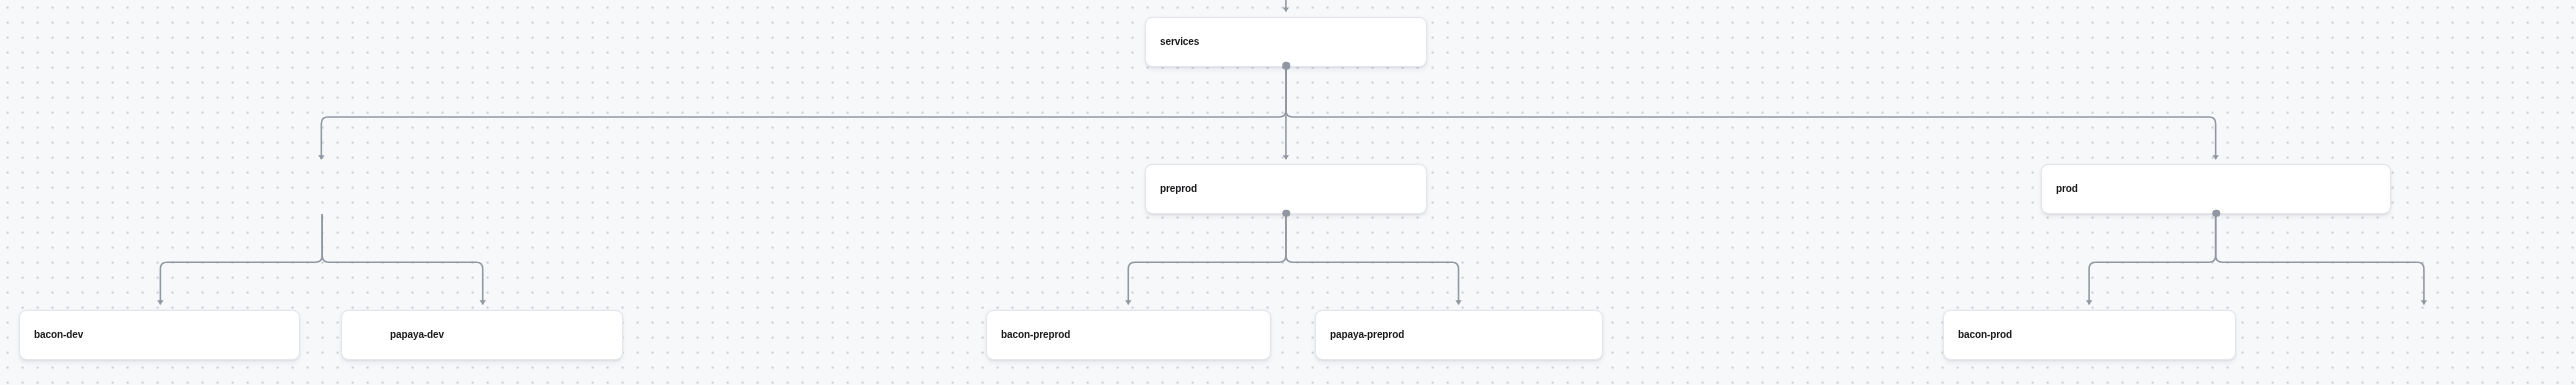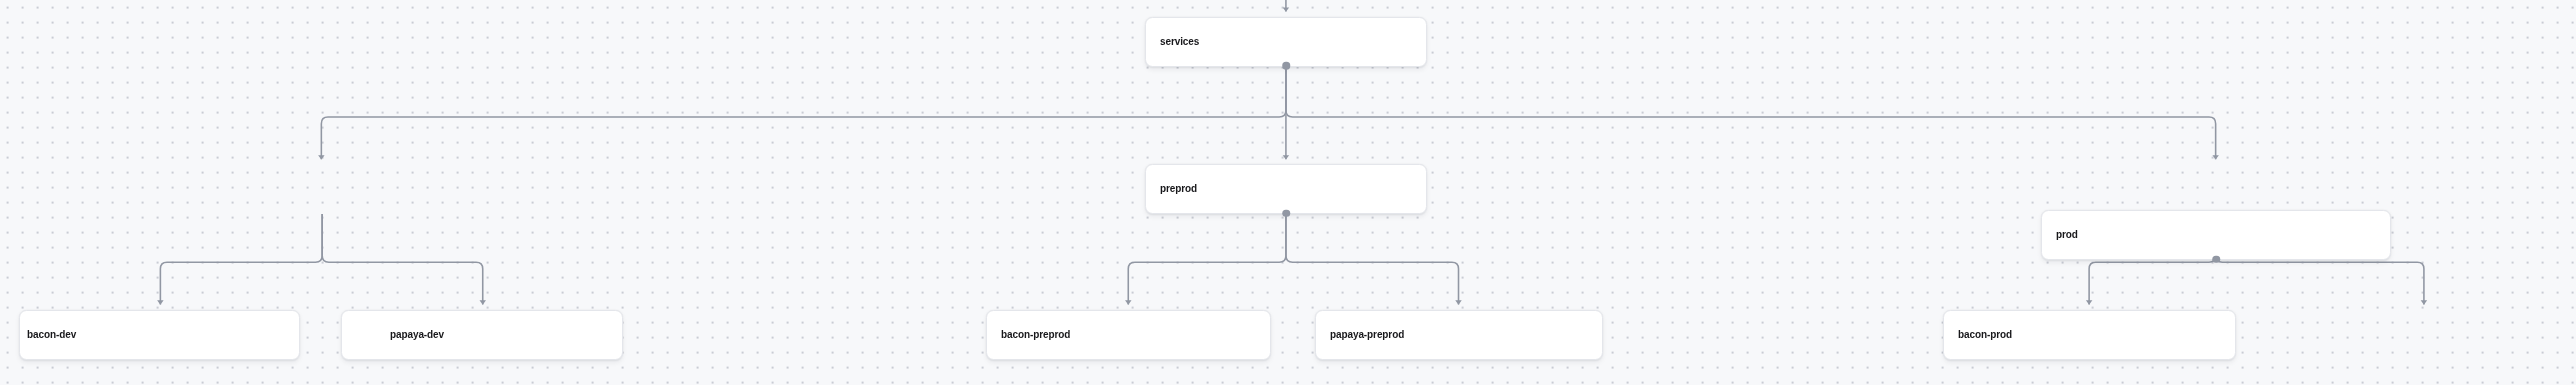--- a/index.html
+++ b/index.html
@@ -95,26 +95,26 @@
     <span class="node-label">services</span>
     <span class="handle"></span>
   </div>
 
 
   <div class="node" style="left:1145px; top:164px; width:282px; height:50px;">
     <span class="node-label">preprod</span>
     <span class="handle"></span>
   </div>
 
-  <div class="node" style="left:2041px; top:164px; width:350px; height:50px;margin-top:46px;">
+  <div class="node" style="left:2041px; top:164px; width:350px; height:50px;">
     <span class="node-label">prod</span>
     <span class="handle"></span>
   </div>
 
-  <div class="node" style="left:19px; top:310px; width:281px; height:50px;padding-left:7px;">
+  <div class="node" style="left:19px; top:310px; width:281px; height:50px;">
     <span class="node-label">bacon-dev</span>
   </div>
 
   <div class="node" style="left:341px; top:310px; width:282px; height:50px;padding-left:48px;">
     <span class="node-label">papaya-dev</span>
   </div>
 
   <div class="node" style="left:1315px; top:310px; width:288px; height:50px;">
     <span class="node-label">papaya-preprod</span>
   </div>

